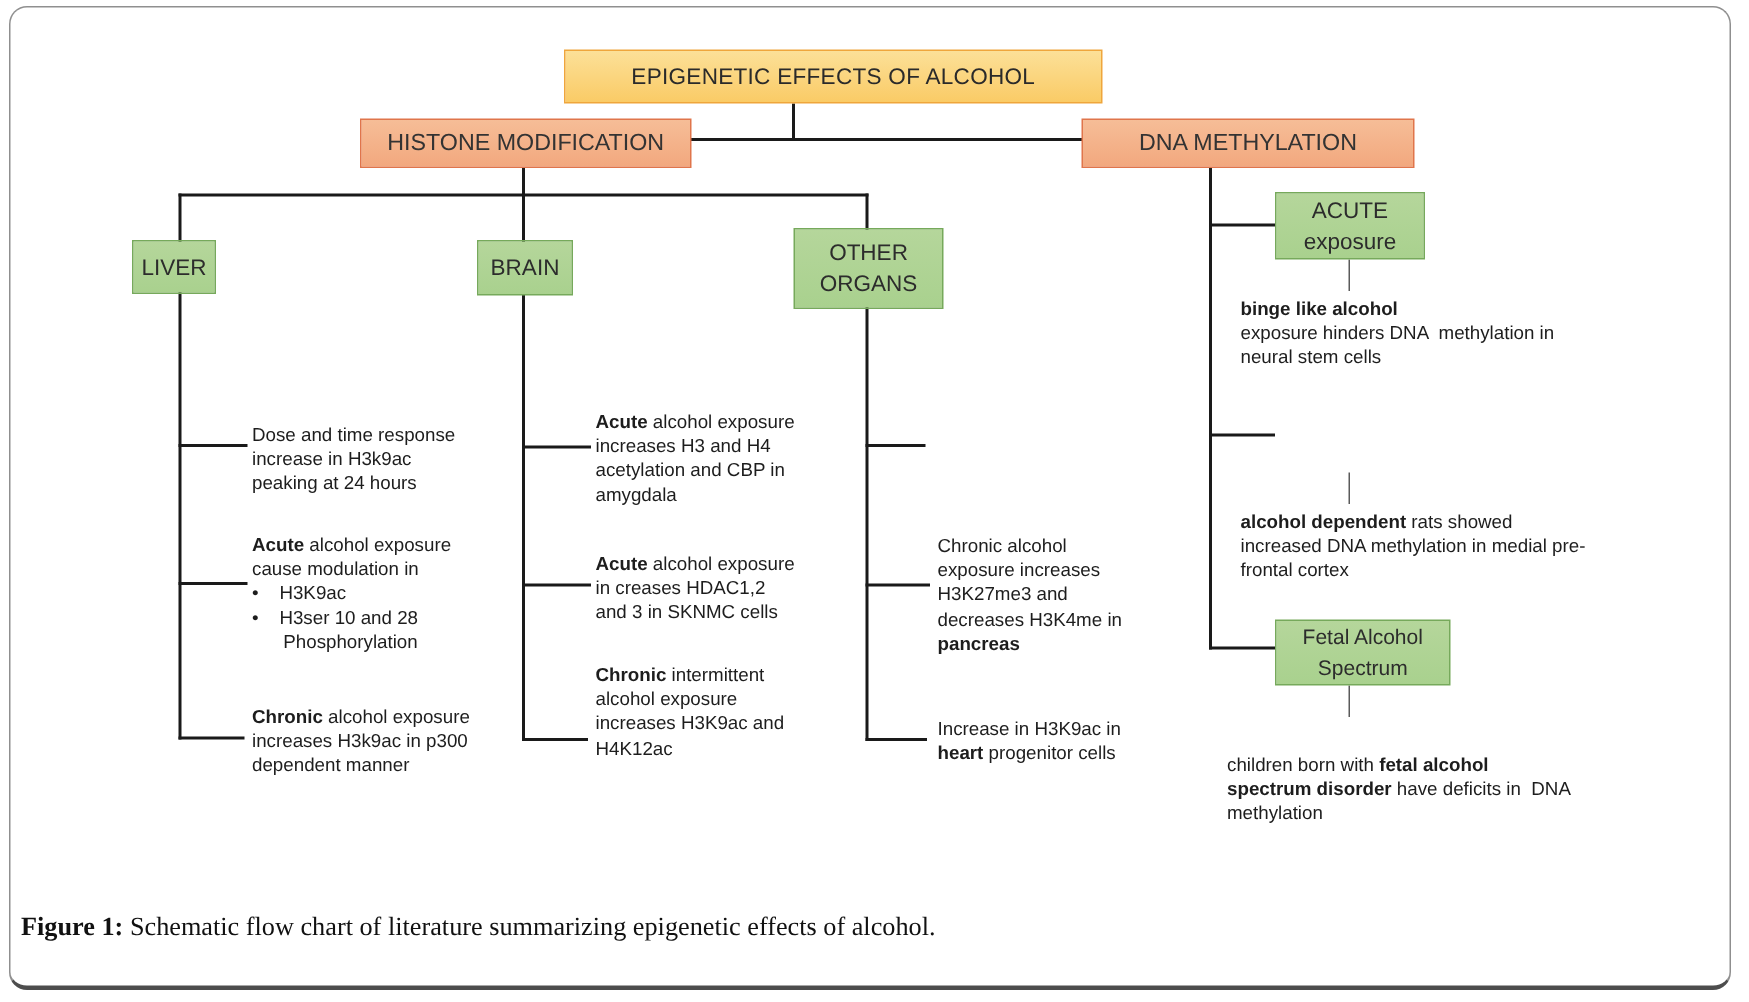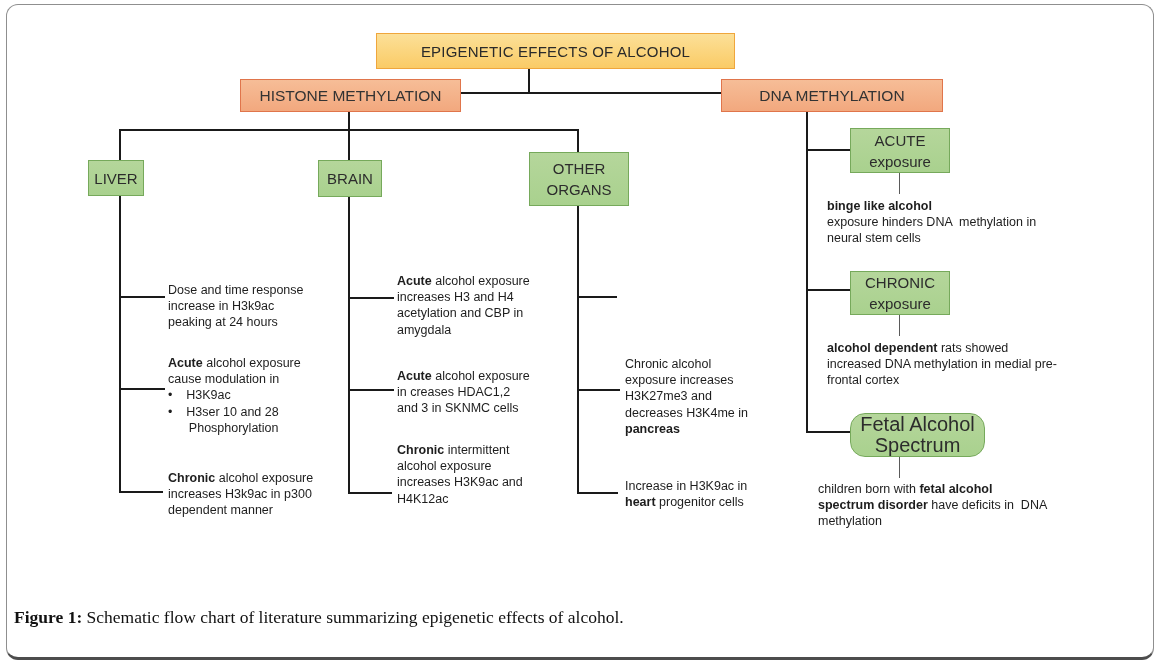--- a/index.html
+++ b/index.html
@@ -73,35 +73,34 @@
   <div class="line" style="left:806px;top:149px;width:44px;height:2px;"></div>
   <div class="line" style="left:806px;top:289px;width:44px;height:2px;"></div>
   <div class="line" style="left:806px;top:431px;width:44px;height:2px;"></div>
 
   <div class="stub" style="left:899px;top:173px;height:21px;"></div>
   <div class="stub" style="left:899px;top:315px;height:21px;"></div>
   <div class="stub" style="left:899px;top:457px;height:21px;"></div>
 
   <div class="box title-box" style="left:351px;top:33px;width:359px;height:36px;margin-left:25px;">EPIGENETIC EFFECTS OF ALCOHOL</div>
 
-  <div class="box branch-box" style="left:240px;top:79px;width:221px;height:33px;">HISTONE METHYLATION</div>
+  <div class="box branch-box" style="left:240px;top:79px;width:221px;height:33px;">HISTONE MODIFICATION</div>
 
   <div class="box branch-box" style="left:721px;top:79px;width:222px;height:33px;">DNA METHYLATION</div>
 
   <div class="box green-box" style="left:88px;top:160px;width:56px;height:36px;">LIVER</div>
 
   <div class="box green-box" style="left:318px;top:160px;width:64px;height:37px;">BRAIN</div>
 
   <div class="box green-box" style="left:529px;top:152px;width:100px;height:54px;">OTHER ORGANS</div>
 
   <div class="box green-box" style="left:850px;top:128px;width:100px;height:45px;">ACUTE exposure</div>
 
-  <div class="box green-box" style="left:850px;top:271px;width:100px;height:44px;">CHRONIC exposure</div>
 
-  <div class="box green-box" style="left:850px;top:413px;width:135px;height:44px;font-size:20px;border-radius:15px;">Fetal Alcohol Spectrum</div>
+  <div class="box green-box" style="left:850px;top:413px;width:117px;height:44px;font-size:14px;">Fetal Alcohol Spectrum</div>
 
   <div class="note" style="left:168px;top:282px;width:160px;"><span style="font-weight: 400;">Dose and time response</span><span>
 increase in H3k9ac
 peaking at 24 hours</span></div>
   <div class="note" style="left:168px;top:355px;width:170px;"><span style="font-weight: 700;">Acute</span><span> alcohol exposure
 cause modulation in
 </span><span>•    H3K9ac
 •    H3ser 10 and 28
       Phosphorylation</span></div>
   <div class="note" style="left:168px;top:470px;width:170px;"><span style="font-weight: 700;">Chronic</span><span> alcohol exposure
@@ -127,18 +126,18 @@
 </span><span style="font-weight: 700;">pancreas</span></div>
   <div class="note" style="left:625px;top:478px;width:135px;"><span>Increase in H3K9ac in
 </span><span style="font-weight: 700;">heart</span><span> progenitor cells</span></div>
 
   <div class="note" style="left:827px;top:340px;width:248px;"><span style="font-weight: 700;">alcohol dependent</span><span> rats showed
 increased DNA methylation in medial pre-
 frontal cortex</span></div>
   <div class="note" style="left:827px;top:198px;width:235px;"><span style="font-weight: 700;">binge like alcohol</span><span>
 exposure hinders DNA  methylation in
 neural stem cells</span></div>
-  <div class="note" style="left:818px;top:481px;width:252px;"><span>children born with </span><span style="font-weight: 700;">fetal alcohol
+  <div class="note" style="left:818px;top:502px;width:252px;"><span>children born with </span><span style="font-weight: 700;">fetal alcohol
 spectrum disorder</span><span> have deficits in  DNA
 methylation</span></div>
 
   <div class="caption" style="left:14px;top:607px;width:760px;"><span style="font-weight: 700;">Figure 1:</span><span> Schematic flow chart of literature summarizing epigenetic effects of alcohol.</span></div>
 </div>
 
 </body></html>

